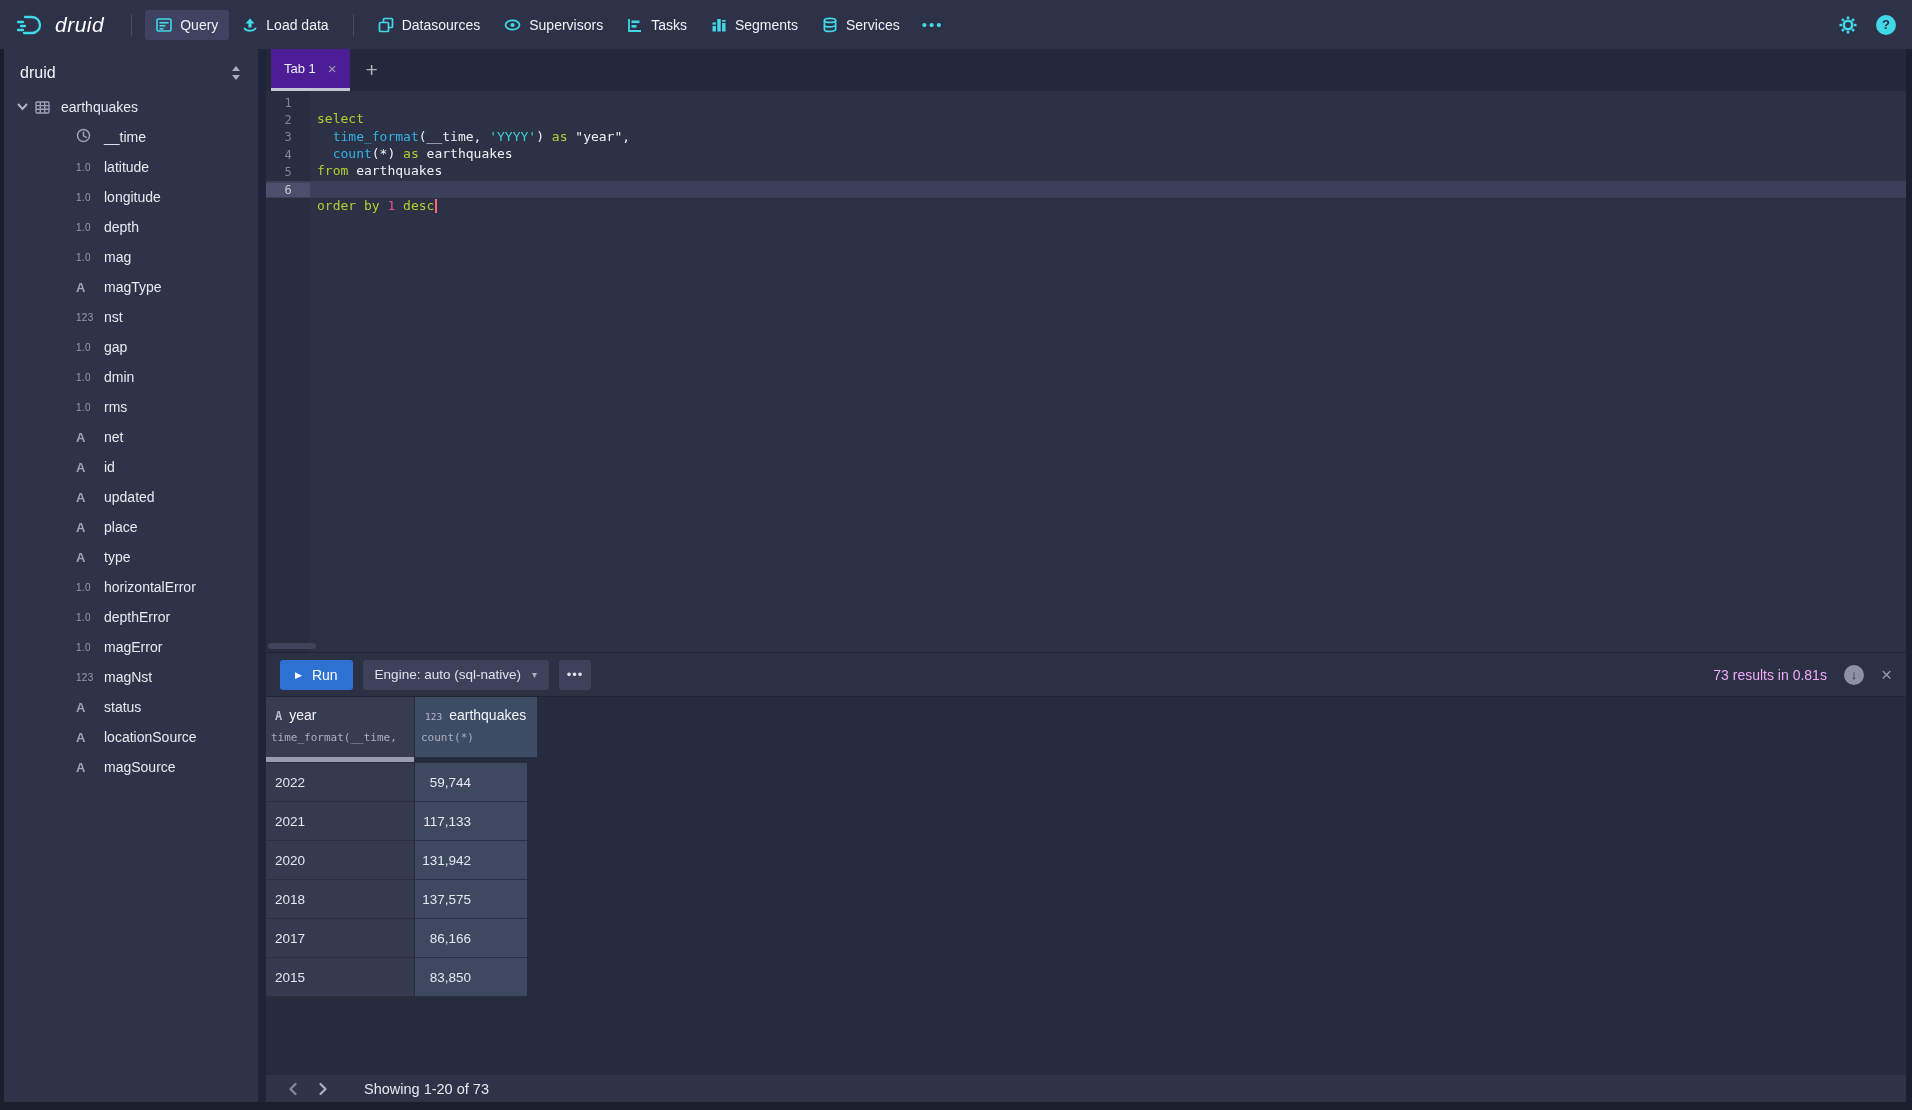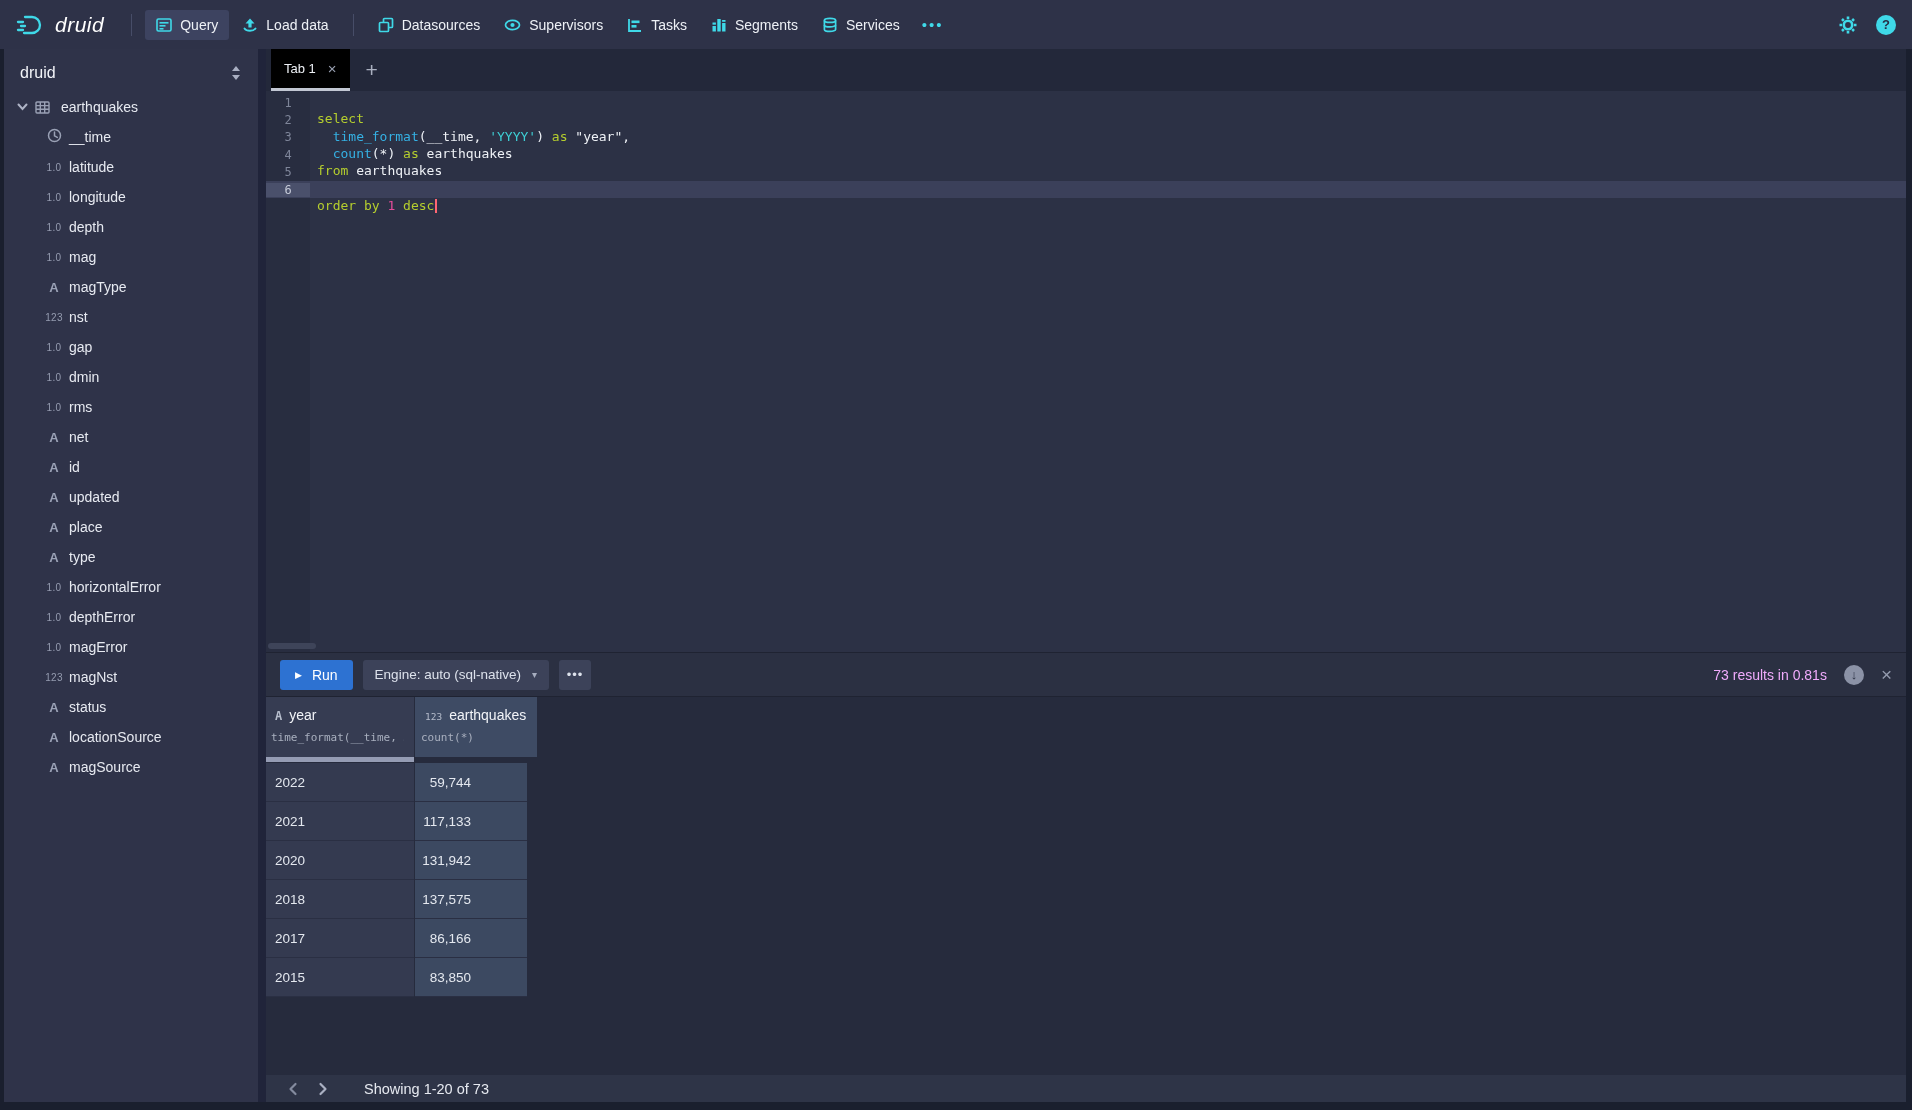--- a/index.html
+++ b/index.html
@@ -31,29 +31,29 @@
   
   .sidebar{ width:254px; background:var(--panel-bg); flex:none; }
   .sidebar-header{ display:flex; align-items:center; justify-content:space-between;
         padding:15px 16px 10px 16px; }
   .sidebar-title{ font-size:16px; color:#f2f4f8; }
   .tree-row{ height:30px; display:flex; align-items:center; padding-left:13px; cursor:pointer;
         color:#e7eaf1; font-size:14px; }
   .tree-row .chev{ width:18px; flex:none; display:flex; align-items:center; }
   .tree-row .t-icon{ width:24px; flex:none; display:flex; align-items:center; }
   .tree-row.child{ padding-left:37px; }
-  .type-icon{ width:26px; flex:none; text-align:center; color:#959cb0; }
+  .type-icon{ width:26px; flex:none; text-align:left; color:#959cb0;margin-left:35px; }
   .type-float,.type-int{ font-size:10px; letter-spacing:.3px; }
   .type-string{ font-size:13px; font-weight:bold; color:#9ba2b6; }
   .col-label{ margin-left:2px; }
   .sb-gutter{ width:8px; background:#20243a; flex:none; }
   
   .main{ flex:1; display:flex; flex-direction:column; min-width:0; }
   .tabbar{ height:42px; background:var(--tabbar-bg); display:flex; align-items:stretch; padding-left:5px; }
-  .tab{ display:flex; align-items:center; gap:12px; padding:0 13px; background:#000000;
+  .tab{ display:flex; align-items:center; gap:12px; padding:0 13px; background:#4c1d95;
         color:var(--text); font-size:13px; border-bottom:3px solid #c2c7d3; cursor:pointer; }
   .tab-close{ color:#9aa1b3; font-size:15px; cursor:pointer; }
   .add-tab{ color:#aab0c0; font-size:21px; font-weight:300; margin-left:16px; align-self:center; cursor:pointer; }
   
   .editor{ height:561px; background:var(--editor-bg); position:relative;
         font-family:"DejaVu Sans Mono", monospace; font-size:13px; padding-top:3px; }
   .gutter-strip{ position:absolute; left:0; top:0; bottom:0; width:44px; background:var(--gutter-bg); }
   .line{ position:relative; display:flex; height:17.4px; align-items:center; }
   .line .ln{ width:44px; flex:none; text-align:center; color:#7e8599; font-size:12px; }
   .line .code{ padding-left:7px; white-space:pre; color:var(--text);margin-top:32px; }

